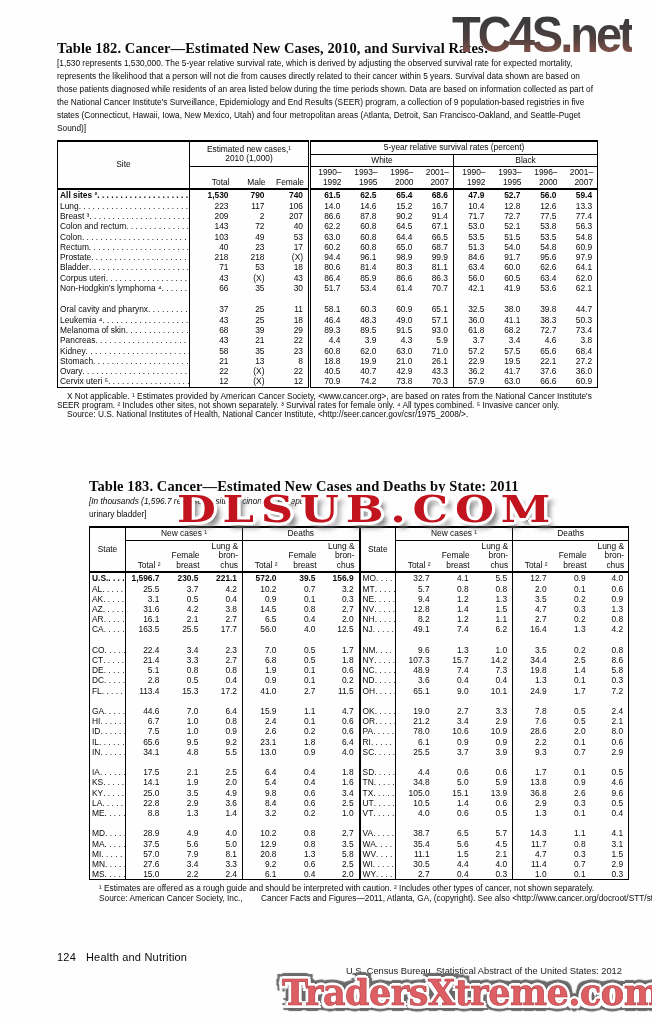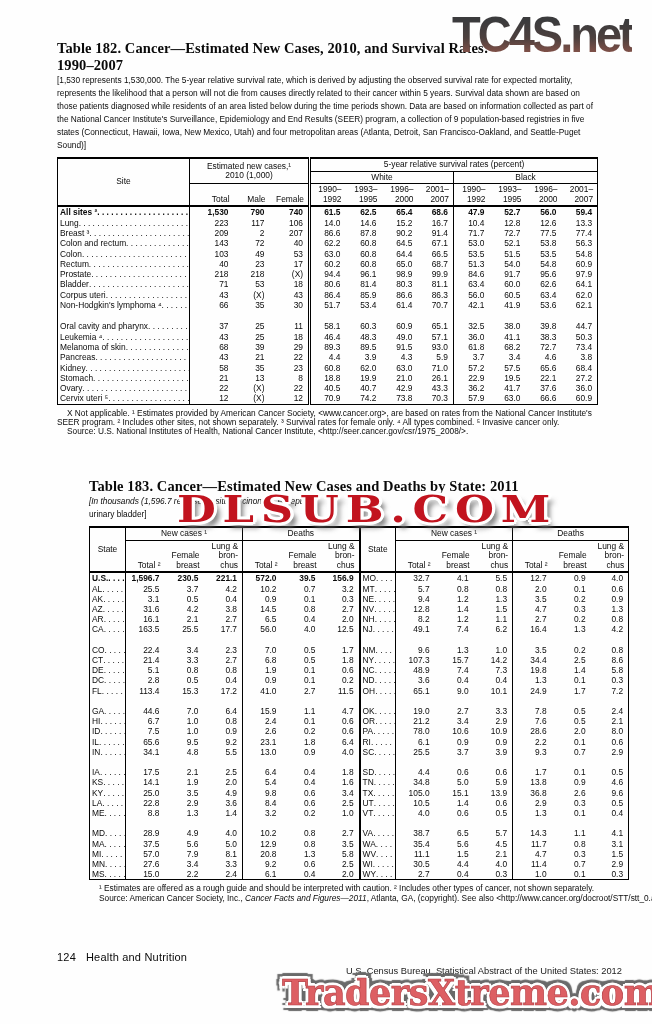--- a/index.html
+++ b/index.html
@@ -4,21 +4,21 @@
 <style>
   html,body{margin:0;padding:0;background:#e8e8e8;}
   .page{position:relative;width:652px;height:1024px;background:#fefefe;overflow:hidden;
         font-family:"Liberation Sans",sans-serif;color:#0a0a0a;margin:0 auto;}
 
   
   .tbl-title{font-family:"Liberation Serif",serif;font-weight:bold;font-size:14.5px;line-height:17px;letter-spacing:.1px;}
   .note{font-size:8.3px;line-height:13px;margin-top:0;}
   .footnotes{font-size:8.3px;line-height:9.2px;margin-top:4px;}
   .footnotes p{margin:0;text-indent:10px;}
-  .em{font-style:italic;}
+  .em{margin-left:16px;}
 
   
   table{border-collapse:collapse;table-layout:fixed;width:540px;
         border:1px solid #000;border-top:2px solid #000;margin-top:5px;}
   th{font-weight:normal;font-size:8.4px;line-height:9.6px;padding:1px 2px;white-space:pre-line;text-align:center;}
   thead{border-bottom:2px solid #000;}
   td{font-size:8.4px;padding:0;}
   td.num{text-align:right;padding-right:5px;white-space:nowrap;}
   .bold-row td, .bleft{font-weight:bold;}
   .u{border-bottom:1px solid #000;}
@@ -66,21 +66,20 @@
   .note2line1{display:flex;justify-content:flex-start;font-style:italic;}
 </style>
 </head>
 <body>
 
 <div class="page">
 
   <div class="block182">
     <div class="tbl-title">
       <div>Table 182. Cancer—Estimated New Cases, 2010, and Survival Rates:</div>
-      <div>1990–2007</div>
     </div>
     <div class="note">[1,530 represents 1,530,000. The 5-year relative survival rate, which is derived by adjusting the observed survival rate for expected mortality, represents the likelihood that a person will not die from causes directly related to their cancer within 5 years. Survival data shown are based on those patients diagnosed while residents of an area listed below during the time periods shown. Data are based on information collected as part of the National Cancer Institute's Surveillance, Epidemiology and End Results (SEER) program, a collection of 9 population-based registries in five states (Connecticut, Hawaii, Iowa, New Mexico, Utah) and four metropolitan areas (Atlanta, Detroit, San Francisco-Oakland, and Seattle-Puget Sound)]</div>
 
     <table id="t182">
       <colgroup>
         <col style="width:132px">
           <col style="width:44px">
           <col style="width:36px">
           <col style="width:40px">
         <col style="width:36px">

